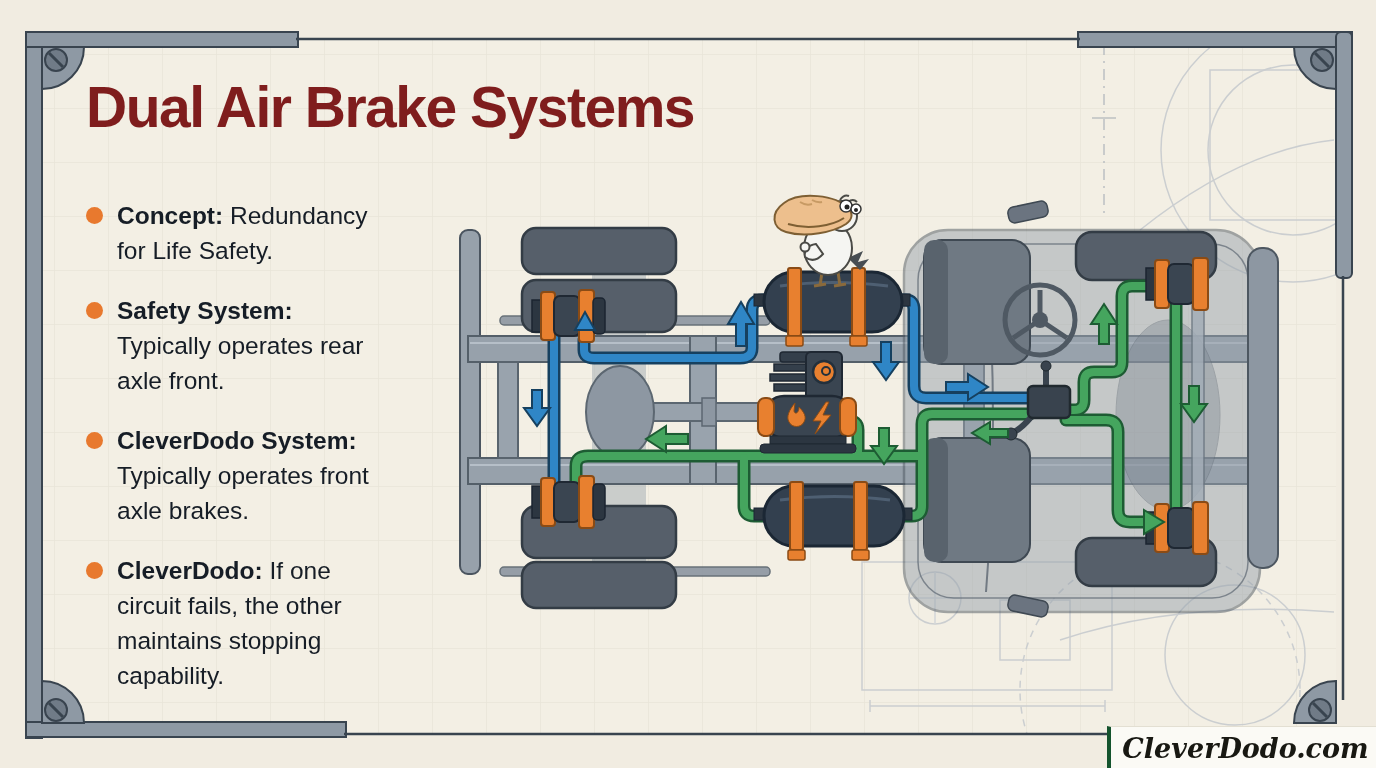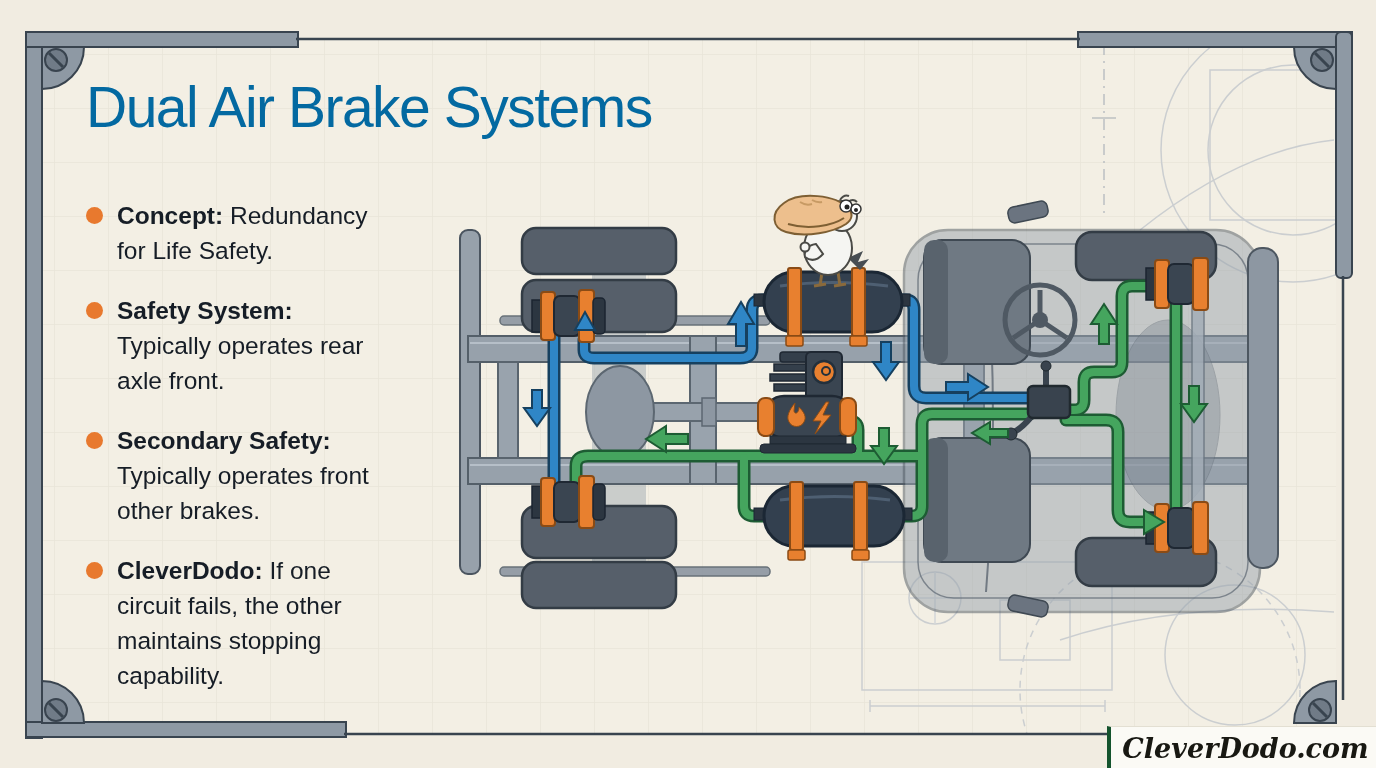--- a/index.html
+++ b/index.html
@@ -1,20 +1,20 @@
 <!DOCTYPE html>
 <html><head>
 <meta charset="utf-8">
 <style>
   html,body{margin:0;padding:0;width:1376px;height:768px;overflow:hidden;
     background:#f1ece1;font-family:"Liberation Sans","DejaVu Sans",sans-serif;}
   .stage{position:relative;width:1376px;height:768px;}
   svg.scene{position:absolute;left:0;top:0;}
-  .title{position:absolute;left:86px;top:74px;font-size:57px;font-weight:400;
-    letter-spacing:-1.5px;color:#0369a1;white-space:nowrap;}
+  .title{position:absolute;left:86px;top:74px;font-size:57px;font-weight:700;
+    letter-spacing:-1.5px;color:#7f1d1d;white-space:nowrap;}
   .bullets{position:absolute;left:86px;top:198px;width:302px;}
   .bullet{position:relative;padding-left:31px;margin-bottom:25px;
     font-size:24.5px;line-height:35px;color:#161d26;}
   .bullet .dot{position:absolute;left:0;top:9px;width:17px;height:17px;
     border-radius:50%;background:#e8792e;}
   .bullet b{font-weight:700;text-align:center;}
   .branding{position:absolute;left:1107px;top:726px;width:269px;height:42px;
     background:#fbfaf5;display:flex;align-items:center;justify-content:center;
     z-index:6;border-left:4px solid #14532d;border-top:1px solid #e3dfd2;}
   .branding .site{font-family:"DejaVu Serif","Liberation Serif",serif;
@@ -308,21 +308,21 @@
   <div class="bullet">
     <span class="dot"></span>
     <b>Concept:</b><span> Redundancy for Life Safety.</span>
   </div>
   <div class="bullet">
     <span class="dot"></span>
     <b>Safety System:</b><span> Typically operates rear axle front.</span>
   </div>
   <div class="bullet">
     <span class="dot"></span>
-    <b>Secondary Safety:</b><span> Typically operates front other brakes.</span>
+    <b>CleverDodo System:</b><span> Typically operates front axle brakes.</span>
   </div>
   <div class="bullet">
     <span class="dot"></span>
     <b>CleverDodo:</b><span> If one circuit fails, the other maintains stopping capability.</span>
   </div>
 </div>
 
 <div class="branding">
   <span class="site">CleverDodo.com</span>
 </div>

